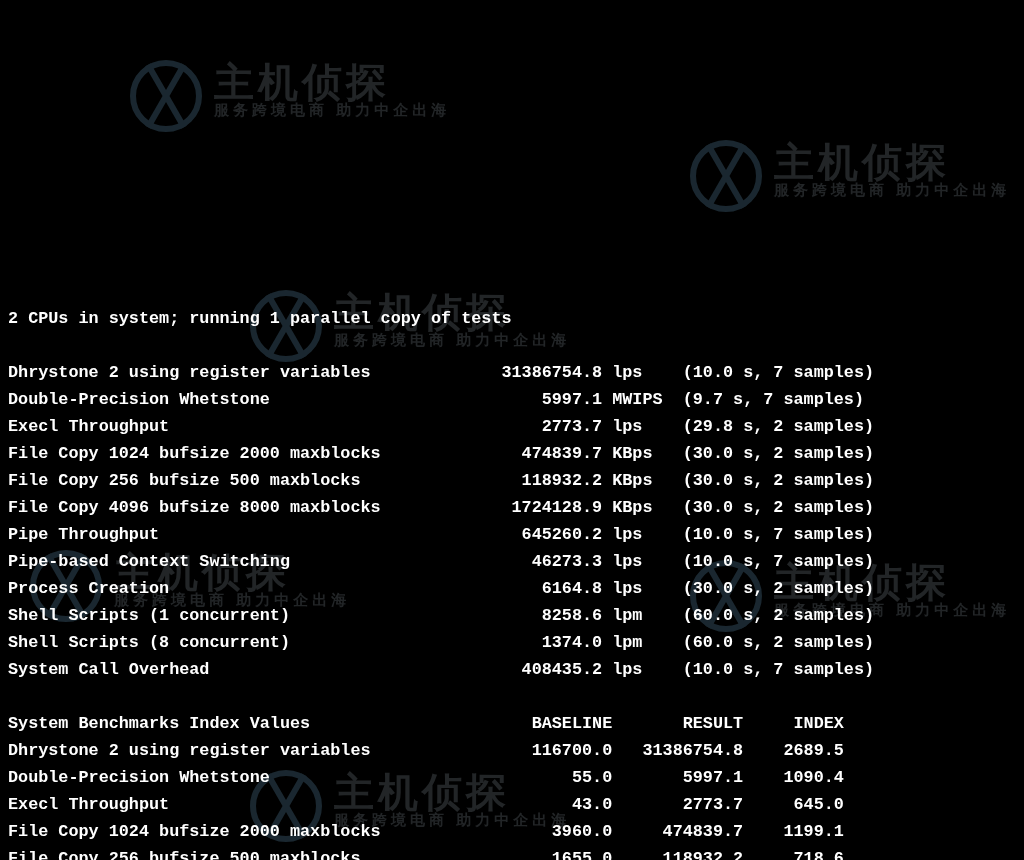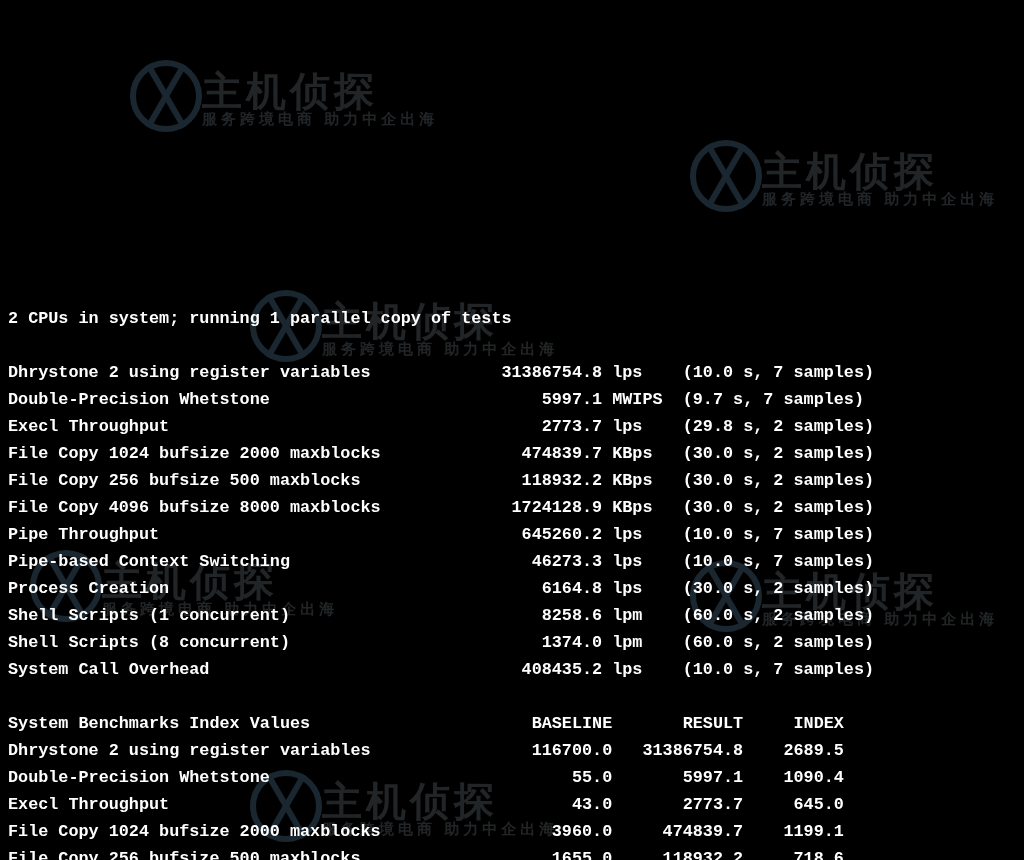--- a/index.html
+++ b/index.html
@@ -1,17 +1,17 @@
 <!DOCTYPE html>
 <html><head>
 <meta charset="utf-8">
 <style>
   html,body{margin:0;padding:0;background:#000;color:#fff;width:1024px;height:860px;overflow:hidden}
   body{font-family:"Courier New",monospace;font-size:16.8px;line-height:27px;font-weight:bold;white-space:pre;padding:8px 8px}
-  .wm{position:absolute;pointer-events:none;opacity:.22;display:flex;align-items:flex-end;}
+  .wm{position:absolute;pointer-events:none;opacity:.22;display:flex;align-items:center;gap:12px}
   .wm .logo{width:72px;height:72px;border:6px solid #77b3d8;border-radius:50%;box-sizing:border-box;position:relative}
   .wm .logo::before,.wm .logo::after{content:"";position:absolute;background:#77b3d8}
   .wm .logo::before{left:50%;top:-6px;width:6px;height:72px;margin-left:-3px;transform:rotate(30deg)}
   .wm .logo::after{left:50%;top:-6px;width:6px;height:72px;margin-left:-3px;transform:rotate(-30deg)}
   .wm .txt{display:flex;flex-direction:column;color:#9aa7b0}
   .wm .txt .big{font-size:40px;font-weight:bold;letter-spacing:4px;font-family:sans-serif}
   .wm .txt .sub{font-size:15px;font-family:sans-serif;letter-spacing:4px}
   #out{position:relative;z-index:2}
 </style>
 </head>

